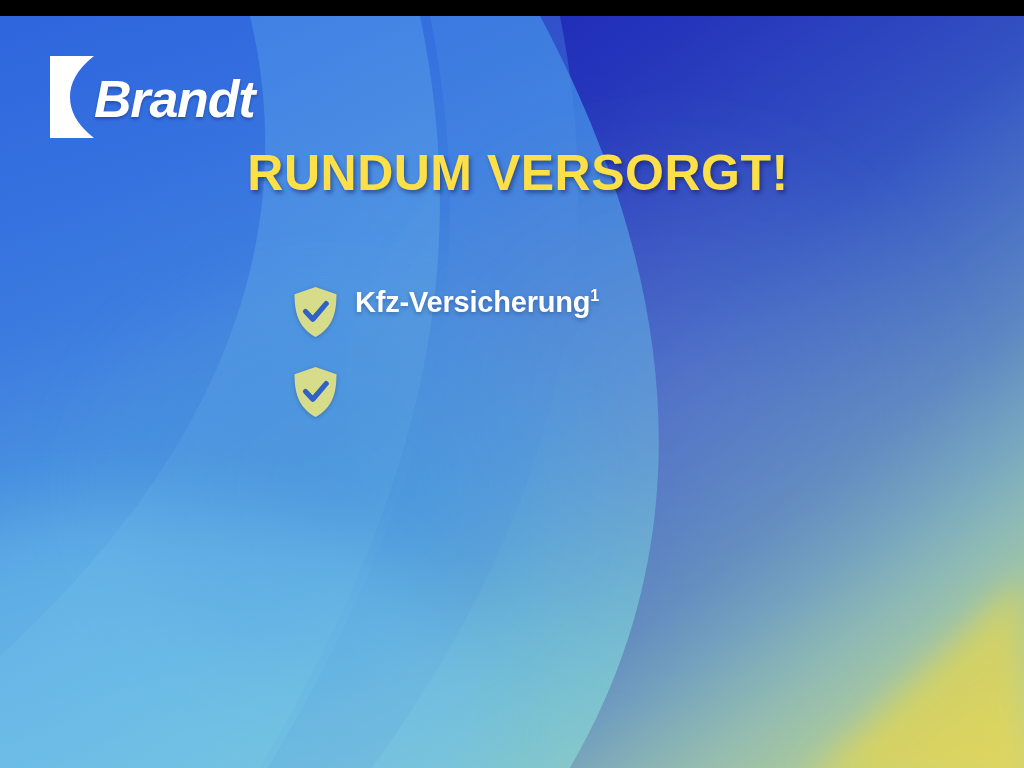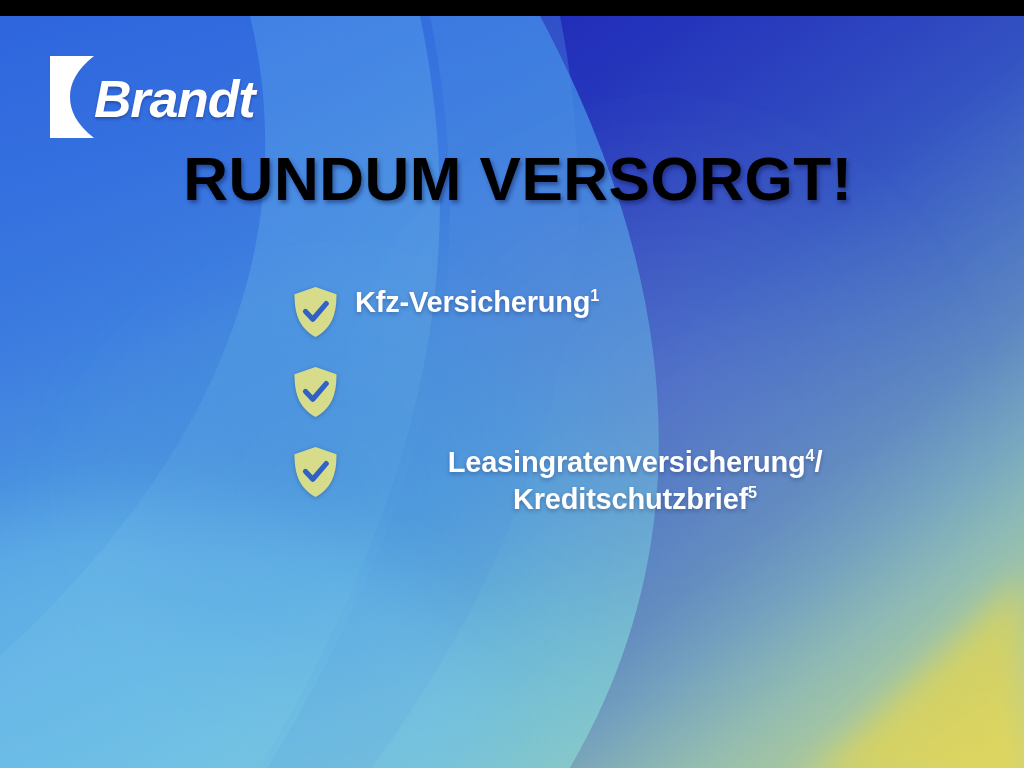--- a/index.html
+++ b/index.html
@@ -59,25 +59,25 @@
   }
 
   
   .headline {
     position: absolute;
     left: 0;
     right: 0;
     top: 132px;
     text-align: center;
     z-index: 6;
-    font-size: 62px;
+    font-size: 50px;
     font-weight: 700;
     letter-spacing: 0.5px;
     line-height: 1;
-    color: #000000;
+    color: #fde047;
     text-shadow: 2px 3px 4px rgba(10, 18, 70, 0.45);
     padding-left: 12px;
   }
 
   
   .benefits {
     position: absolute;
     left: 292px;
     top: 268px;
     z-index: 6;
@@ -231,25 +231,16 @@
 
     <div class="benefit-row">
       <span class="shield">
         <svg width="47" height="52" viewBox="0 0 47 52" aria-hidden="true">
           <path d="M23.5,1 L44.5,8.2 C44.5,26 41,41.5 23.5,51 C6,41.5 2.5,26 2.5,8.2 Z" fill="#d7dc8b"></path>
           <path d="M13.5,25.5 L20.8,33.2 L34.2,17.6" fill="none" stroke="#2f62c8" stroke-width="5.2" stroke-linecap="round" stroke-linejoin="round"></path>
         </svg>
       </span>
     </div>
 
-    <div class="benefit-row">
-      <span class="shield">
-        <svg width="47" height="52" viewBox="0 0 47 52" aria-hidden="true">
-          <path d="M23.5,1 L44.5,8.2 C44.5,26 41,41.5 23.5,51 C6,41.5 2.5,26 2.5,8.2 Z" fill="#d7dc8b"></path>
-          <path d="M13.5,25.5 L20.8,33.2 L34.2,17.6" fill="none" stroke="#2f62c8" stroke-width="5.2" stroke-linecap="round" stroke-linejoin="round"></path>
-        </svg>
-      </span>
-      <span class="benefit-text"><span>Leasingratenversicherung</span><sup>4</sup><span class="slash">/</span> <span>Kreditschutzbrief</span><sup>5</sup></span>
-    </div>
 
   </div>
 
 </div>
 
 </body></html>

